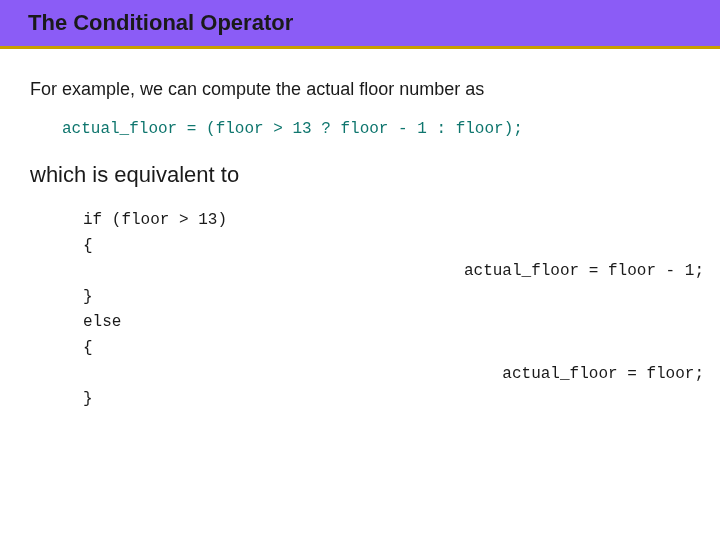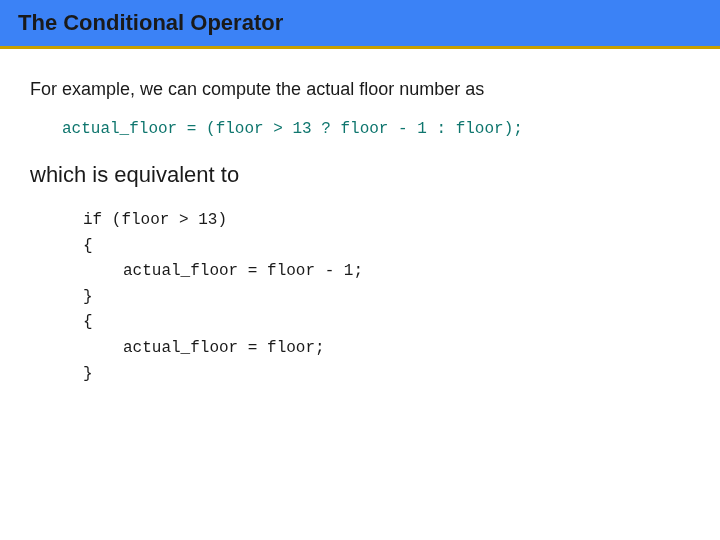--- a/index.html
+++ b/index.html
@@ -10,22 +10,22 @@
 
     body {
       width: 720px;
       height: 540px;
       background-color: #ffffff;
       font-family: Arial, Helvetica, sans-serif;
       overflow: hidden;
     }
 
     .header {
-      background-color: #3b82f6;
-      padding: 10px 18px;
+      background-color: #8b5cf6;
+      padding: 10px 28px;
       border-bottom: 3px solid #c8a000;
     }
 
     .header-title {
       font-size: 22px;
       font-weight: bold;
       color: #1a1a1a;
     }
 
     .content {
@@ -56,20 +56,21 @@
     .code-block-multiline {
       font-family: 'Courier New', Courier, monospace;
       font-size: 16px;
       color: #1a1a1a;
       margin-left: 53px;
       line-height: 1.6;
     }
 
     .code-block-multiline .indent {
       margin-left: 40px;
+      text-align: right;
     }
   </style>
 </head>
 <body>
 
 <div class="header">
   <span class="header-title">The Conditional Operator</span>
 </div>
 
 <div class="content">
@@ -80,18 +81,19 @@
     <span>actual_floor = (floor &gt; 13 ? floor - 1 : floor);</span>
   </div>
 
   <p class="section-text">which is equivalent to</p>
 
   <div class="code-block-multiline">
     <div>if (floor &gt; 13)</div>
     <div>{</div>
     <div class="indent">actual_floor = floor - 1;</div>
     <div>}</div>
+    <div>else</div>
     <div>{</div>
     <div class="indent">actual_floor = floor;</div>
     <div>}</div>
   </div>
 
 </div>
 
 </body></html>

